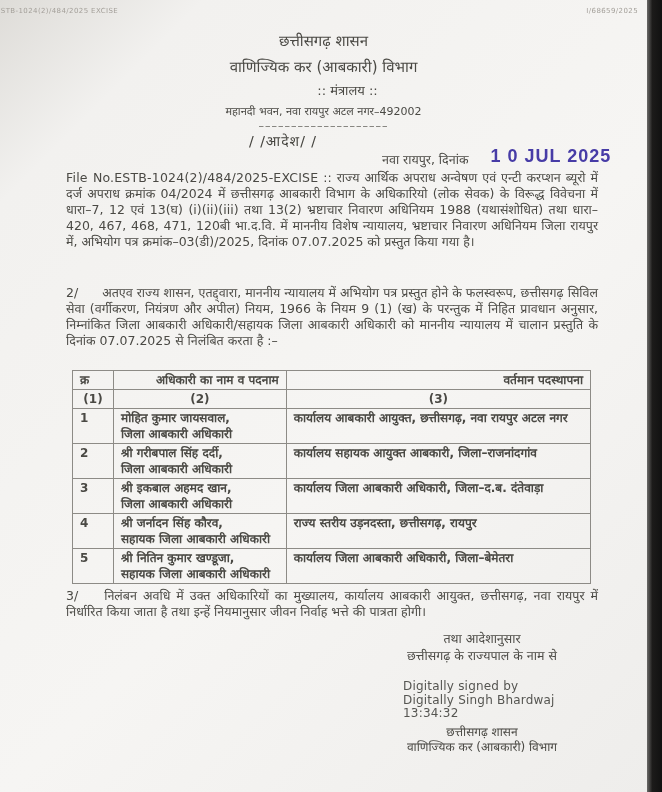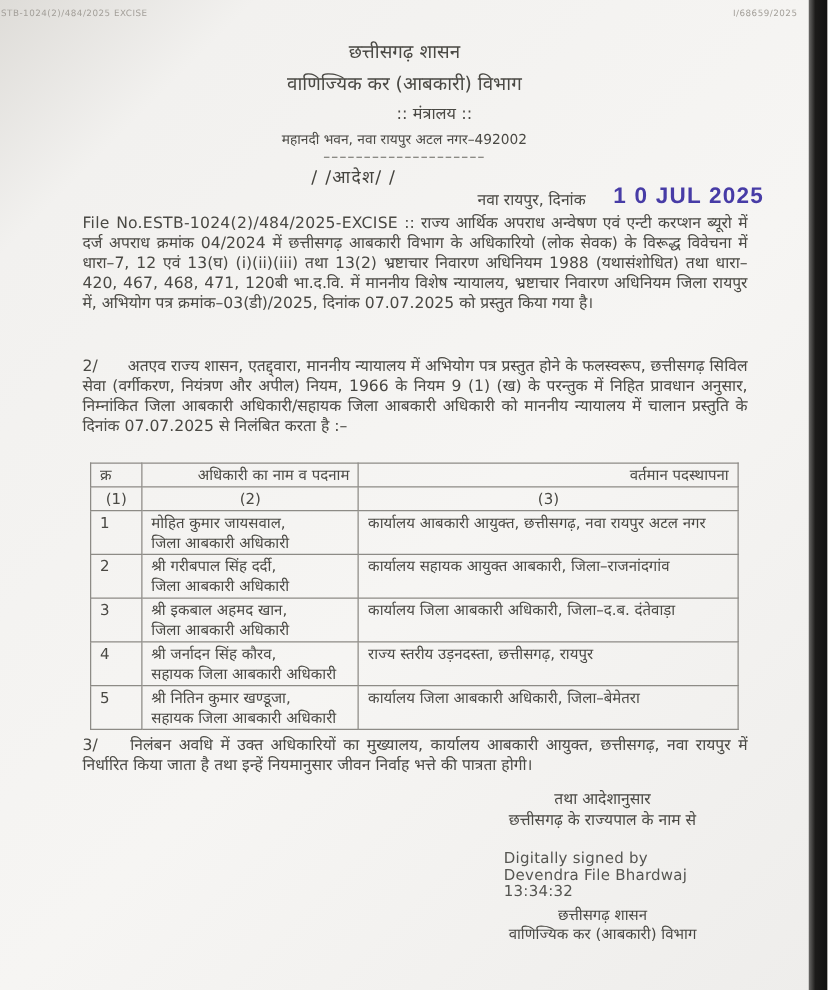--- a/index.html
+++ b/index.html
@@ -48,21 +48,21 @@
   .para2{top:285px;}
   .para3{top:588px;}
   .pnum{padding-right:20px;}
   .latin{letter-spacing:.2px;}
   table.officers{
     position:absolute;top:370px;left:72px;width:519px;
     border-collapse:collapse;font-size:12px;color:#4a4944;
   }
   table.officers td,table.officers th{
     border:1px solid #8d8b86;padding:1px 7px;vertical-align:top;
-    font-weight:normal;line-height:16px;
+    font-weight:bold;line-height:16px;
   }
   th.h-sn,td.c-sn{width:26px;text-align:left;}
   th{text-align:right;}
   td.c-num{text-align:center;line-height:14px;padding:0 4px;}
   td.c-post{text-align:justify;}
   .signoff{position:absolute;top:630px;left:358px;width:248px;color:#4a4944;}
   .so-center{text-align:center;font-size:12.5px;line-height:17px;}
   .digital{
     margin:16px 0 4px 45px;
     font-family:"DejaVu Sans",sans-serif;
@@ -163,20 +163,20 @@
   <p class="para para3">
     <span class="pnum">3/</span>
     <span>निलंबन अवधि में उक्त अधिकारियों का मुख्यालय, कार्यालय आबकारी आयुक्त, छत्तीसगढ़, नवा रायपुर में निर्धारित किया जाता है तथा इन्हें नियमानुसार जीवन निर्वाह भत्ते की पात्रता होगी।</span>
   </p>
 
   <div class="signoff">
     <div class="so-center">तथा आदेशानुसार</div>
     <div class="so-center">छत्तीसगढ़ के राज्यपाल के नाम से</div>
     <div class="digital">
       <div>Digitally signed by</div>
-      <div>Devendra File Bhardwaj</div>
+      <div>Digitally Singh Bhardwaj</div>
       <div>13:34:32</div>
     </div>
     <div class="so-footer">छत्तीसगढ़ शासन</div>
     <div class="so-footer">वाणिज्यिक कर (आबकारी) विभाग</div>
   </div>
 
 </div>
 
 </body></html>

